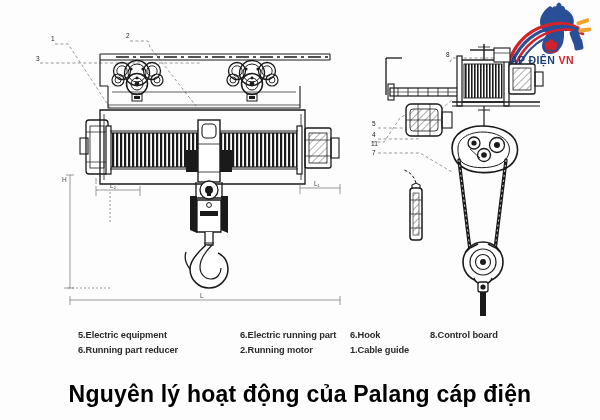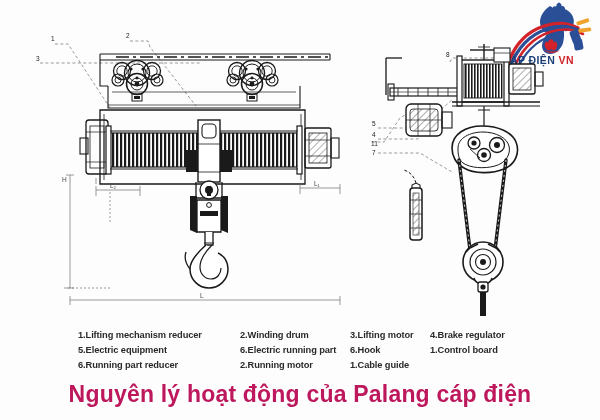--- a/index.html
+++ b/index.html
@@ -29,21 +29,21 @@
   .legend-row{position:relative;height:15px;font-size:9.3px;color:#2a2a2a;
     font-weight:bold;letter-spacing:-0.1px;}
   .legend-row span{position:absolute;white-space:nowrap;top:0;}
   .c1{left:78px;} .c2{left:240px;} .c3{left:350px;} .c4{left:430px;}
 
   
   .caption{
     position:absolute;left:0;top:378px;width:600px;height:34px;
     text-align:center;
     font-size:23px;font-weight:bold;line-height:32px;
-    color:#be185d;
+    color:#000000;
     letter-spacing:.2px;
     -webkit-text-stroke:2.6px #ffffff;
     paint-order:stroke fill;
     text-shadow:
       0 0 2px #ffffff,
       1px 1px 0 rgba(255,255,255,.9),
       -1px 1px 0 rgba(255,255,255,.9),
       1px -1px 0 rgba(255,255,255,.9),
       -1px -1px 0 rgba(255,255,255,.9);
   }
@@ -406,30 +406,24 @@
         <path d="M416 183 C414 176 410 172 404 170" stroke-width="1" stroke-dasharray="3,2"></path>
       </g>
     </g>
 
     </g>
   </svg>
   </div>
 
   <div class="legend">
     <div class="legend-row">
-      <span class="c1">1.Lifting mechanism reducer</span>
-      <span class="c2">2.Winding drum</span>
-      <span class="c3">3.Lifting motor</span>
-      <span class="c4">4.Brake regulator</span>
-    </div>
-    <div class="legend-row">
       <span class="c1">5.Electric equipment</span>
       <span class="c2">6.Electric running part</span>
       <span class="c3">6.Hook</span>
-      <span class="c4">1.Control board</span>
+      <span class="c4">8.Control board</span>
     </div>
     <div class="legend-row">
       <span class="c1">6.Running part reducer</span>
       <span class="c2">2.Running motor</span>
       <span class="c3">1.Cable guide</span>
       <span class="c4"></span>
     </div>
   </div>
 
   <div class="caption">

